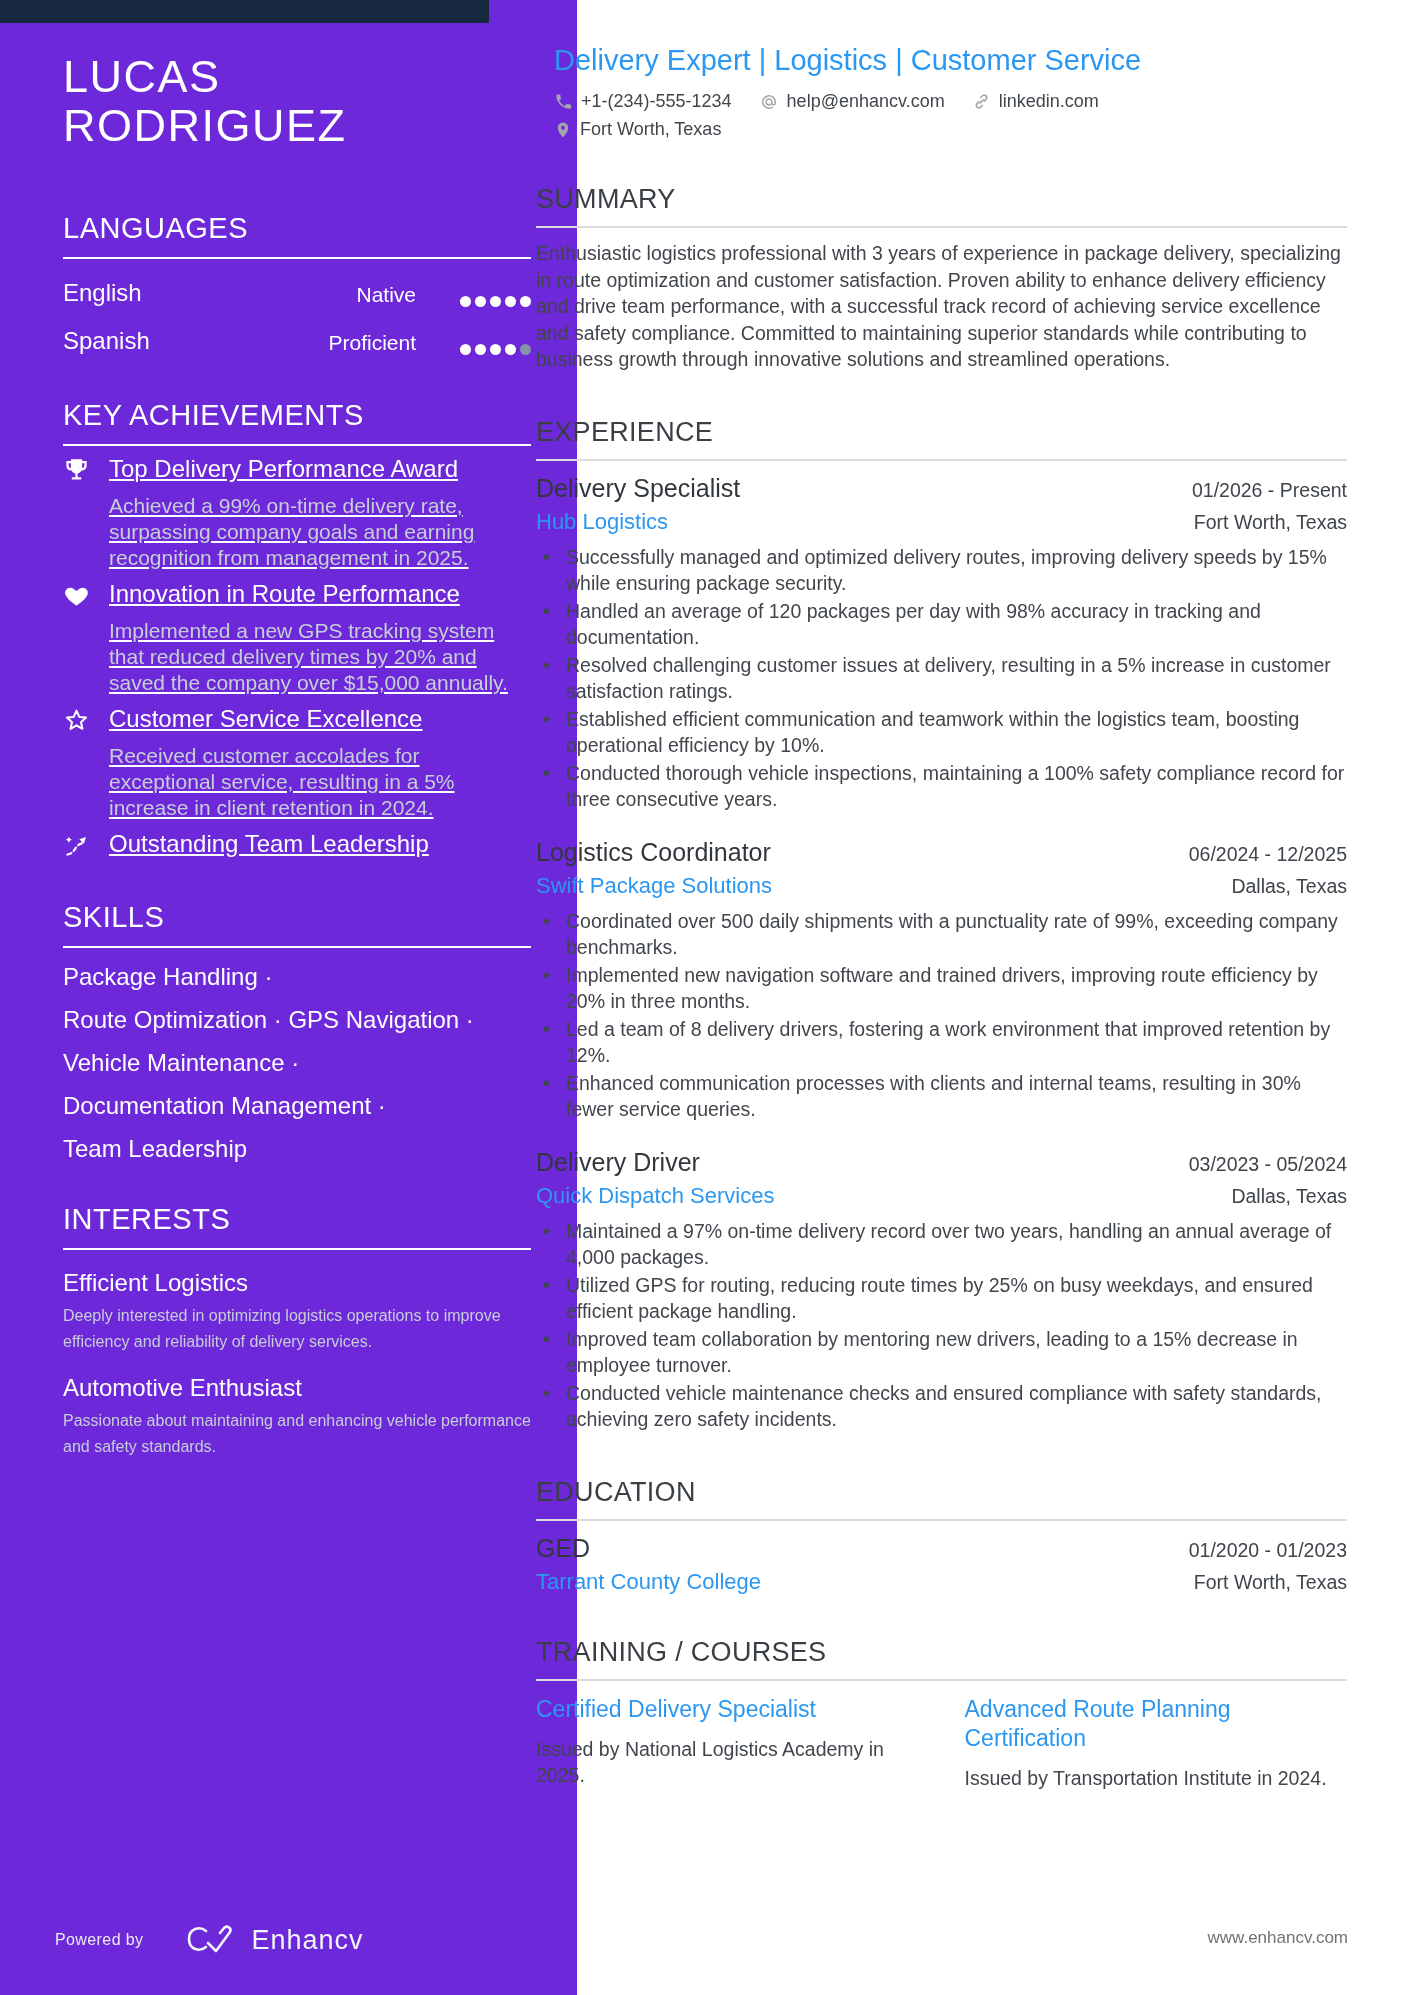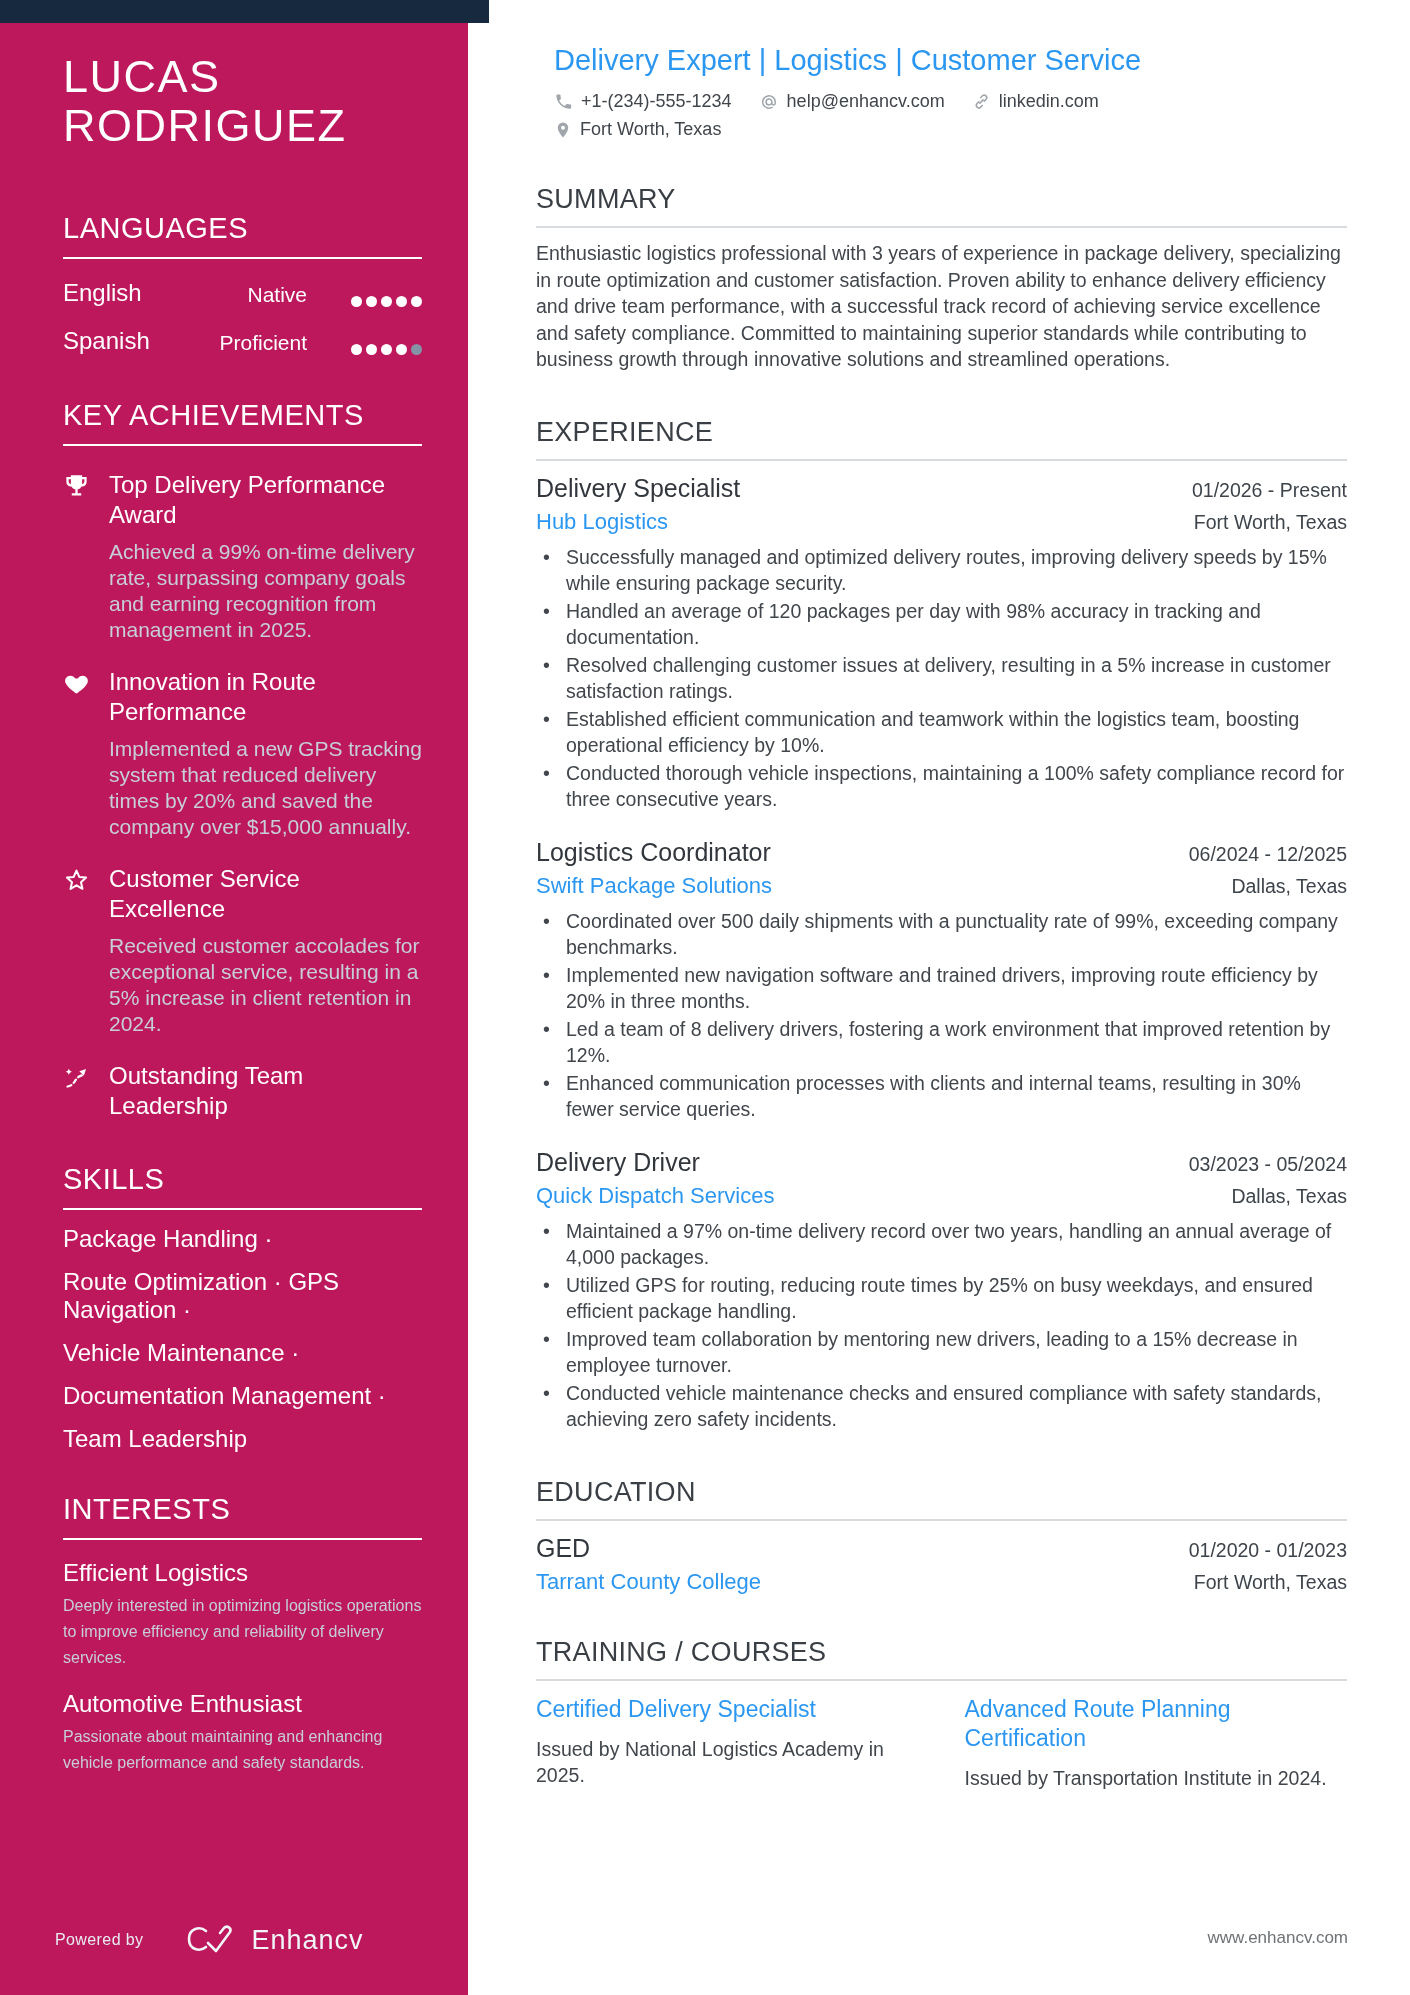--- a/index.html
+++ b/index.html
@@ -2,37 +2,37 @@
 <html><head>
 <meta charset="utf-8">
 <style>
   html,body{margin:0;padding:0;background:#ffffff;}
   .page{
     position:relative;width:1410px;height:1995px;overflow:hidden;background:#ffffff;
     font-family:"Liberation Sans","DejaVu Sans",sans-serif;
   }
   
   .sidebar{
-    position:absolute;left:0;top:0;width:468px;height:1995px;background:#be185d;
+    position:absolute;left:0;top:0;width:577px;height:1995px;background:#6d28d9;
     box-sizing:border-box;padding:0 46px 0 63px;color:#ffffff;
   }
   .topband{position:absolute;left:0;top:0;width:489px;height:23px;background:#17293E;}
   .name{margin-top:52px;font-size:45px;line-height:49px;font-weight:500;letter-spacing:1.5px;color:#ffffff;}
   .side-section{margin-top:0;}
   .side-heading{font-size:29px;font-weight:500;letter-spacing:.5px;color:#ffffff;line-height:32px;}
   .side-rule{border:none;border-top:2px solid #ffffff;margin:13px 0 0 0;}
   .lang-head{margin-top:62px;}
   .lang-row{display:flex;align-items:flex-end;margin-top:20px;gap:20px;}
   .lang-name{font-size:24px;font-weight:400;}
   .lang-level{margin-left:auto;font-size:21px;font-weight:400;margin-right:24px;}
   .dots{display:flex;gap:4px;align-items:center;}
   .dot{width:11px;height:11px;border-radius:50%;background:#ffffff;}
   .dot.dim{background:#8494a6;}
   .ach-head{margin-top:44px;}
-  .ach-item{display:flex;margin-top:24px;}
+  .ach-item{display:flex;margin-top:8px;text-decoration:underline;}
   .ach-icon{flex:0 0 27px;width:27px;margin-right:19px;padding-top:3px;}
   .ach-icon svg{display:block;}
   .ach-title{font-size:24px;line-height:30px;font-weight:500;color:#ffffff;}
   .ach-body{font-size:21px;line-height:26px;font-weight:400;color:#c7ced8;margin-top:9px;}
   .skills-head{margin-top:42px;}
   .skill-line{font-size:24px;line-height:28px;color:#ffffff;margin-top:15px;}
   .int-head{margin-top:40px;}
   .int-item{margin-top:18px;}
   .int-title{font-size:24px;line-height:30px;font-weight:500;}
   .int-body{font-size:16px;line-height:26px;color:#c7ced8;margin-top:5px;}

